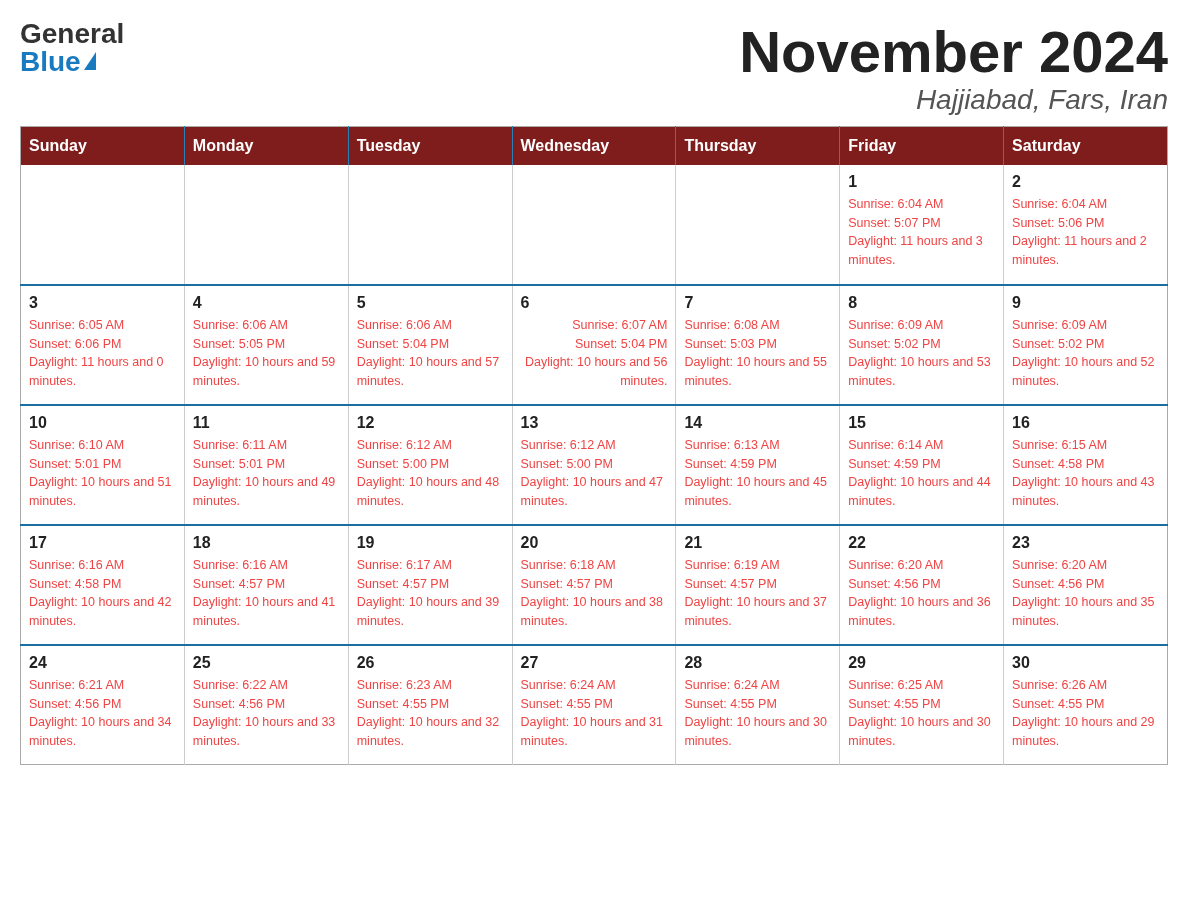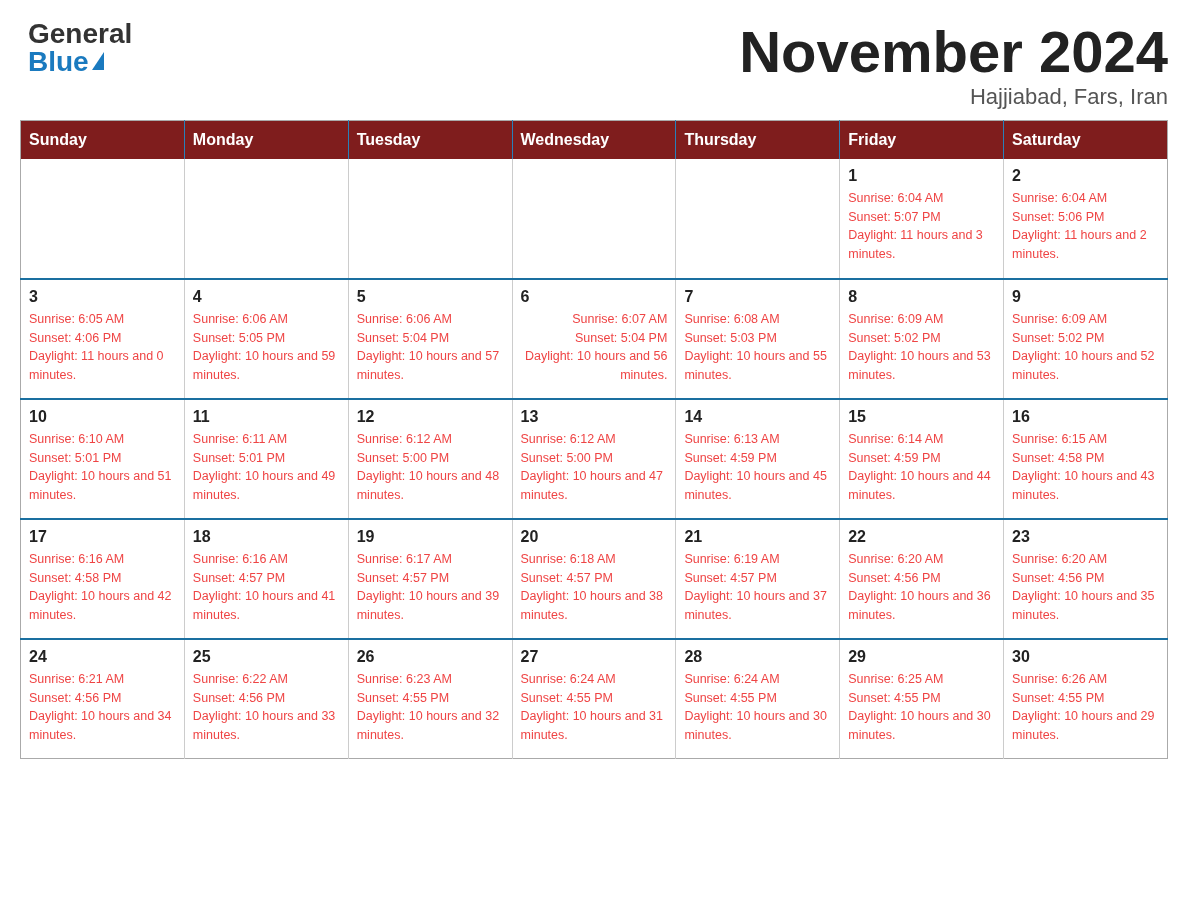--- a/index.html
+++ b/index.html
@@ -13,21 +13,20 @@
     .header {
       display: flex;
       justify-content: space-between;
       align-items: flex-start;
       margin-bottom: 10px;
     }
     .logo {
       display: flex;
       flex-direction: column;
       align-items: flex-start;
-      margin-left: 8px;
     }
     .logo-general {
       font-size: 28px;
       font-weight: bold;
       color: #333;
       line-height: 1;
     }
     .logo-blue {
       font-size: 28px;
       font-weight: bold;
@@ -48,23 +47,24 @@
     .title-block {
       text-align: right;
     }
     .title-block h1 {
       font-size: 58px;
       font-weight: bold;
       color: #222;
       line-height: 1.1;
     }
     .title-block h2 {
-      font-size: 22px;
+      font-size: 28px;
       font-weight: normal;
       color: #555;
+      font-style: italic;
     }
     .calendar {
       width: 100%;
       border-collapse: collapse;
       border: 1px solid #aaa;
     }
     .calendar thead tr {
       background-color: #7f1d1d;
     }
     .calendar thead th {
@@ -161,21 +161,21 @@
           <span class="day-number">2</span>
           <div class="day-info" style="white-space: pre-line;">Sunrise: 6:04 AM
 Sunset: 5:06 PM
 Daylight: 11 hours and 2 minutes.</div>
         </td>
       </tr>
       <tr>
         <td>
           <span class="day-number">3</span>
           <div class="day-info" style="white-space: pre-line;">Sunrise: 6:05 AM
-Sunset: 4:06 PM
+Sunset: 6:06 PM
 Daylight: 11 hours and 0 minutes.</div>
         </td>
         <td>
           <span class="day-number">4</span>
           <div class="day-info" style="white-space: pre-line;">Sunrise: 6:06 AM
 Sunset: 5:05 PM
 Daylight: 10 hours and 59 minutes.</div>
         </td>
         <td>
           <span class="day-number">5</span>

